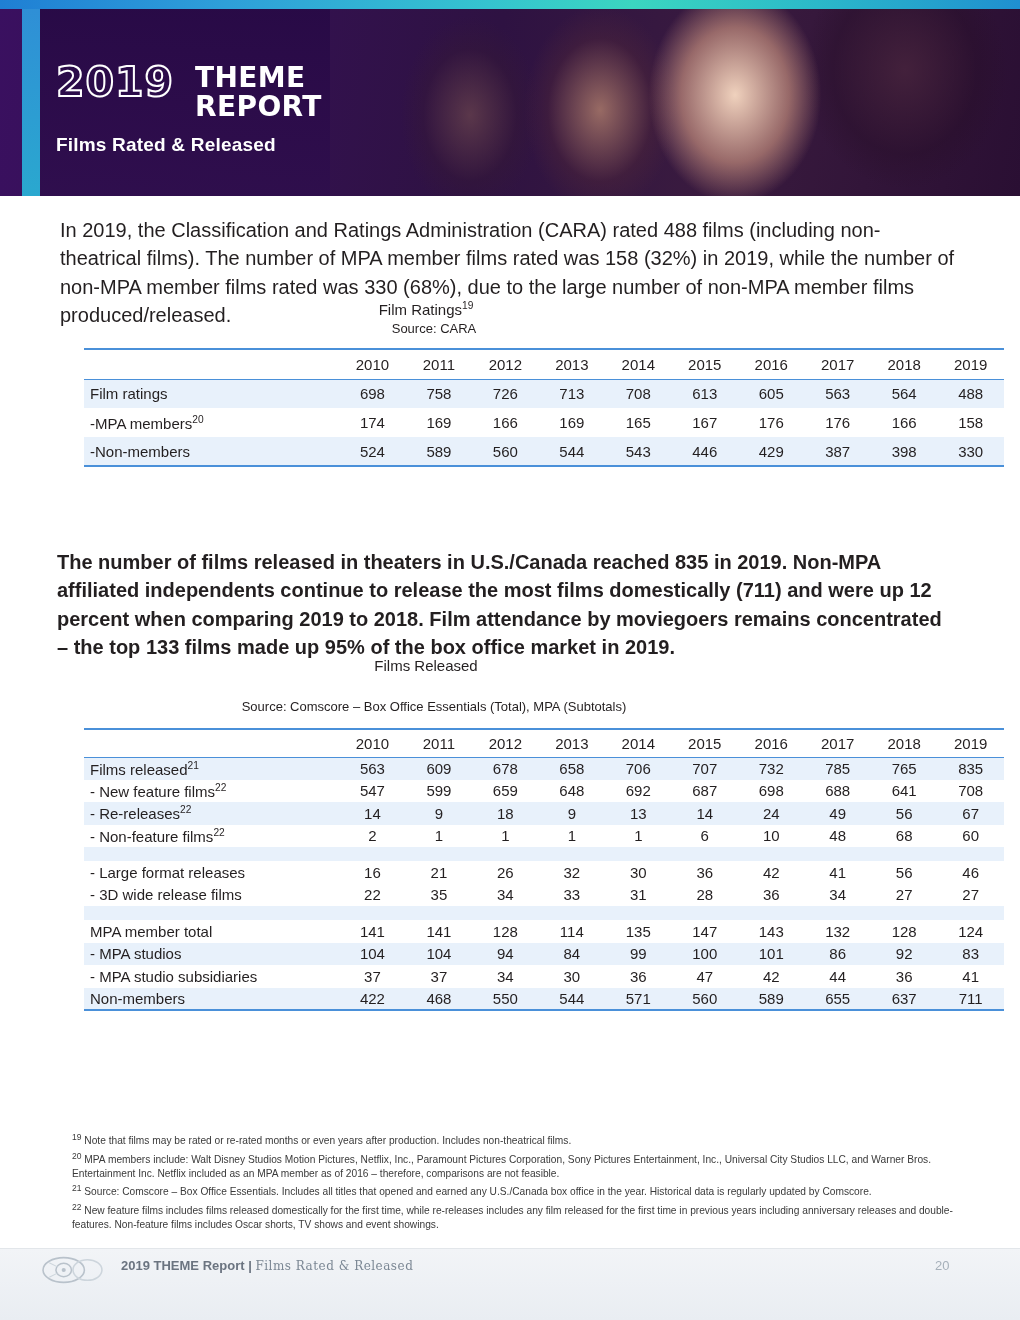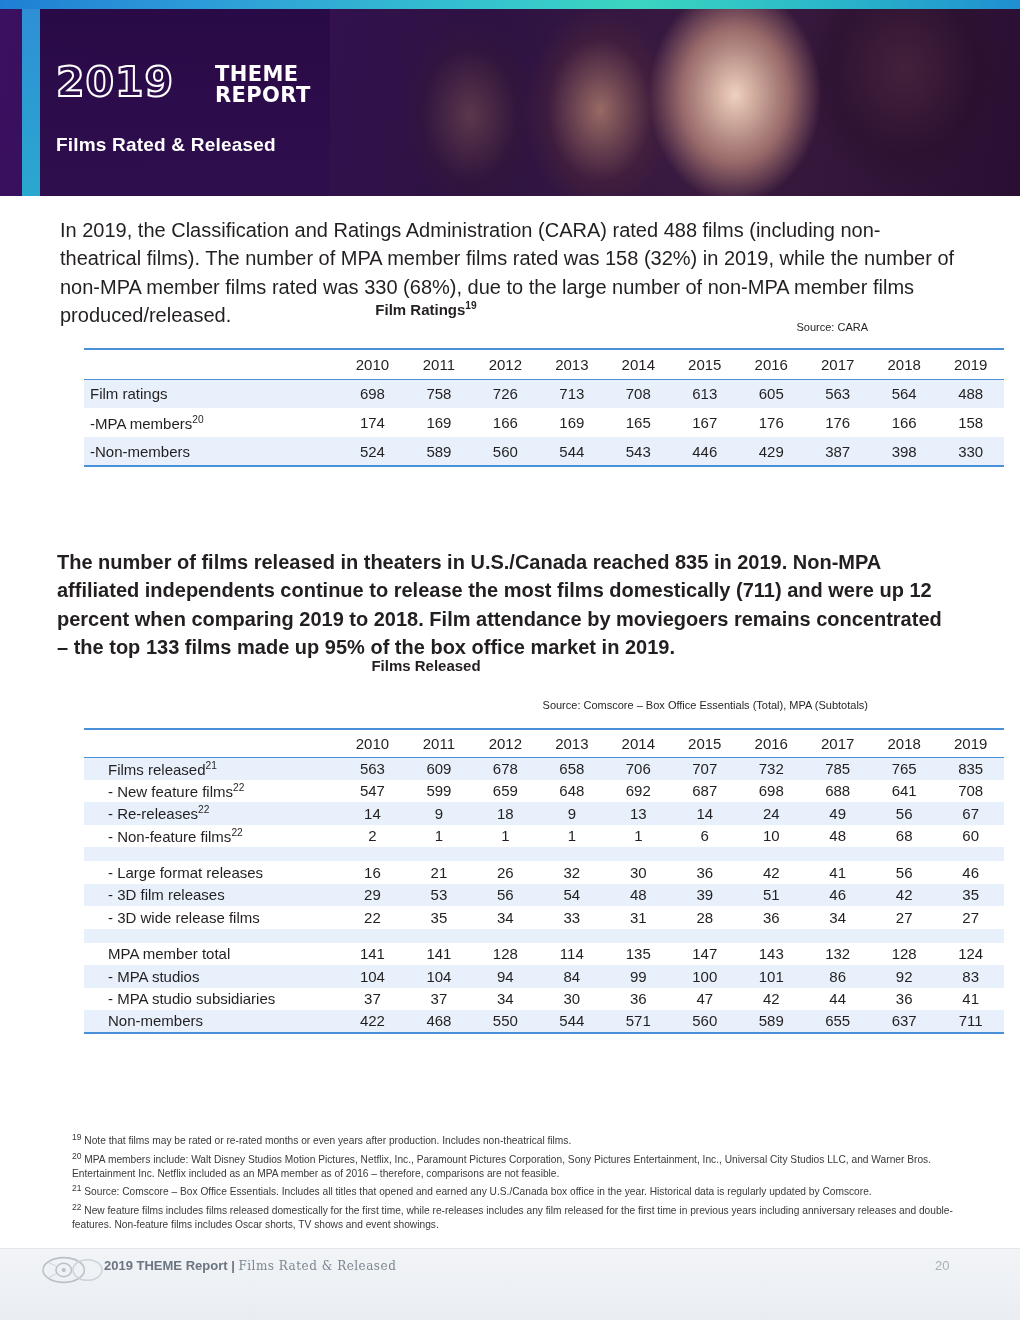--- a/index.html
+++ b/index.html
@@ -56,23 +56,23 @@
     font-size: 41px;
     font-weight: bold;
     letter-spacing: 1px;
     color: transparent;
     -webkit-text-stroke: 2px #ffffff;
     font-family: "DejaVu Sans", sans-serif;
     line-height: 1;
   }
   .title-theme {
     position: absolute;
-    left: 215px; top: 64px;
+    left: 195px; top: 64px;
     color: #fff;
-    font-size: 21px;
+    font-size: 28px;
     font-weight: bold;
     line-height: 1.02;
     letter-spacing: 0.4px;
     font-family: "DejaVu Sans", sans-serif;
   }
   .title-sub {
     position: absolute;
     left: 56px; top: 134px;
     color: #ffffff;
     font-size: 19px;
@@ -90,28 +90,28 @@
   #para1 { left: 60px; top: 216px; width: 900px; }
   #para2 { left: 57px; top: 548px; width: 900px; font-weight: bold; }
 
   
   .tbl-title {
     position: absolute;
     width: 852px;
     text-align: center;
     left: 0;
     font-size: 15px;
-    font-weight: bold;
+    font-weight: normal;
   }
   .tbl-src {
     position: absolute;
     width: 868px;
-    text-align: right;
+    text-align: center;
     left: 0;
-    font-size: 11px;
+    font-size: 13px;
   }
   sup { font-size: 0.68em; }
 
   table {
     position: absolute;
     border-collapse: collapse;
     font-size: 15px;
     margin-left: 34px;
   }
   table td, table th { padding: 0; }
@@ -124,21 +124,21 @@
   #t1 .bot-rule td { border-bottom: 2.5px solid #4a90d9; }
   #t1 td.lbl { text-align: left; padding-left: 6px; }
   #t1 tr.shade td { background: #e8f1fb; }
   #t1 tr td { height: 29px; }
   #t1 td.num { text-align: center; width: 62px; }
   #t1 td.lbl { width: 238px; }
 
   
   #t2 { left: 50px; top: 728px; width: 920px; }
   #t2 td { height: 22.5px; font-size: 15px; }
-  #t2 td.lbl { text-align: left; padding-left: 24px; width: 238px; }
+  #t2 td.lbl { text-align: left; padding-left: 6px; width: 238px; }
   #t2 td.num { text-align: center; width: 62px; }
   #t2 tr.shade td { background: #e8f1fb; }
   #t2 .hdr td { text-align: center; height: 28px; }
   #t2 .top-rule td { border-top: 2.5px solid #4a90d9; }
   #t2 .hdr-rule td { border-bottom: 1px solid #4a90d9; }
   #t2 .bot-rule td { border-bottom: 2.5px solid #4a90d9; }
   #t2 tr.spacer td { height: 14px; }
 
   
   .footnotes {
@@ -160,21 +160,21 @@
     background: linear-gradient(180deg,#f2f4f7 0%, #e9edf2 100%);
     border-top: 1px solid #e2e6ea;
   }
   .footer-logo {
     position: absolute;
     left: 42px; top: 1255px;
     width: 62px; height: 30px;
   }
   .footer-text {
     position: absolute;
-    left: 104px; top: 1258px;
+    left: 121px; top: 1258px;
     font-size: 13px;
     color: #7b8794;
   }
   .footer-text b { color: #6b7480; }
   .footer-text .fthin { font-family: "DejaVu Serif", serif; font-size: 12px; letter-spacing: 0.5px; }
   .footer-page {
     position: absolute;
     left: 935px; top: 1258px;
     font-size: 13px;
     color: #a6b0ba;
@@ -354,33 +354,20 @@
     <td class="num">21</td>
     <td class="num">26</td>
     <td class="num">32</td>
     <td class="num">30</td>
     <td class="num">36</td>
     <td class="num">42</td>
     <td class="num">41</td>
     <td class="num">56</td>
     <td class="num">46</td>
   </tr>
-  <tr class="shade">
-    <td class="lbl"> - 3D film releases</td>
-    <td class="num">29</td>
-    <td class="num">53</td>
-    <td class="num">56</td>
-    <td class="num">54</td>
-    <td class="num">48</td>
-    <td class="num">39</td>
-    <td class="num">51</td>
-    <td class="num">46</td>
-    <td class="num">42</td>
-    <td class="num">35</td>
-  </tr>
   <tr>
     <td class="lbl"> - 3D wide release films</td>
     <td class="num">22</td>
     <td class="num">35</td>
     <td class="num">34</td>
     <td class="num">33</td>
     <td class="num">31</td>
     <td class="num">28</td>
     <td class="num">36</td>
     <td class="num">34</td>

